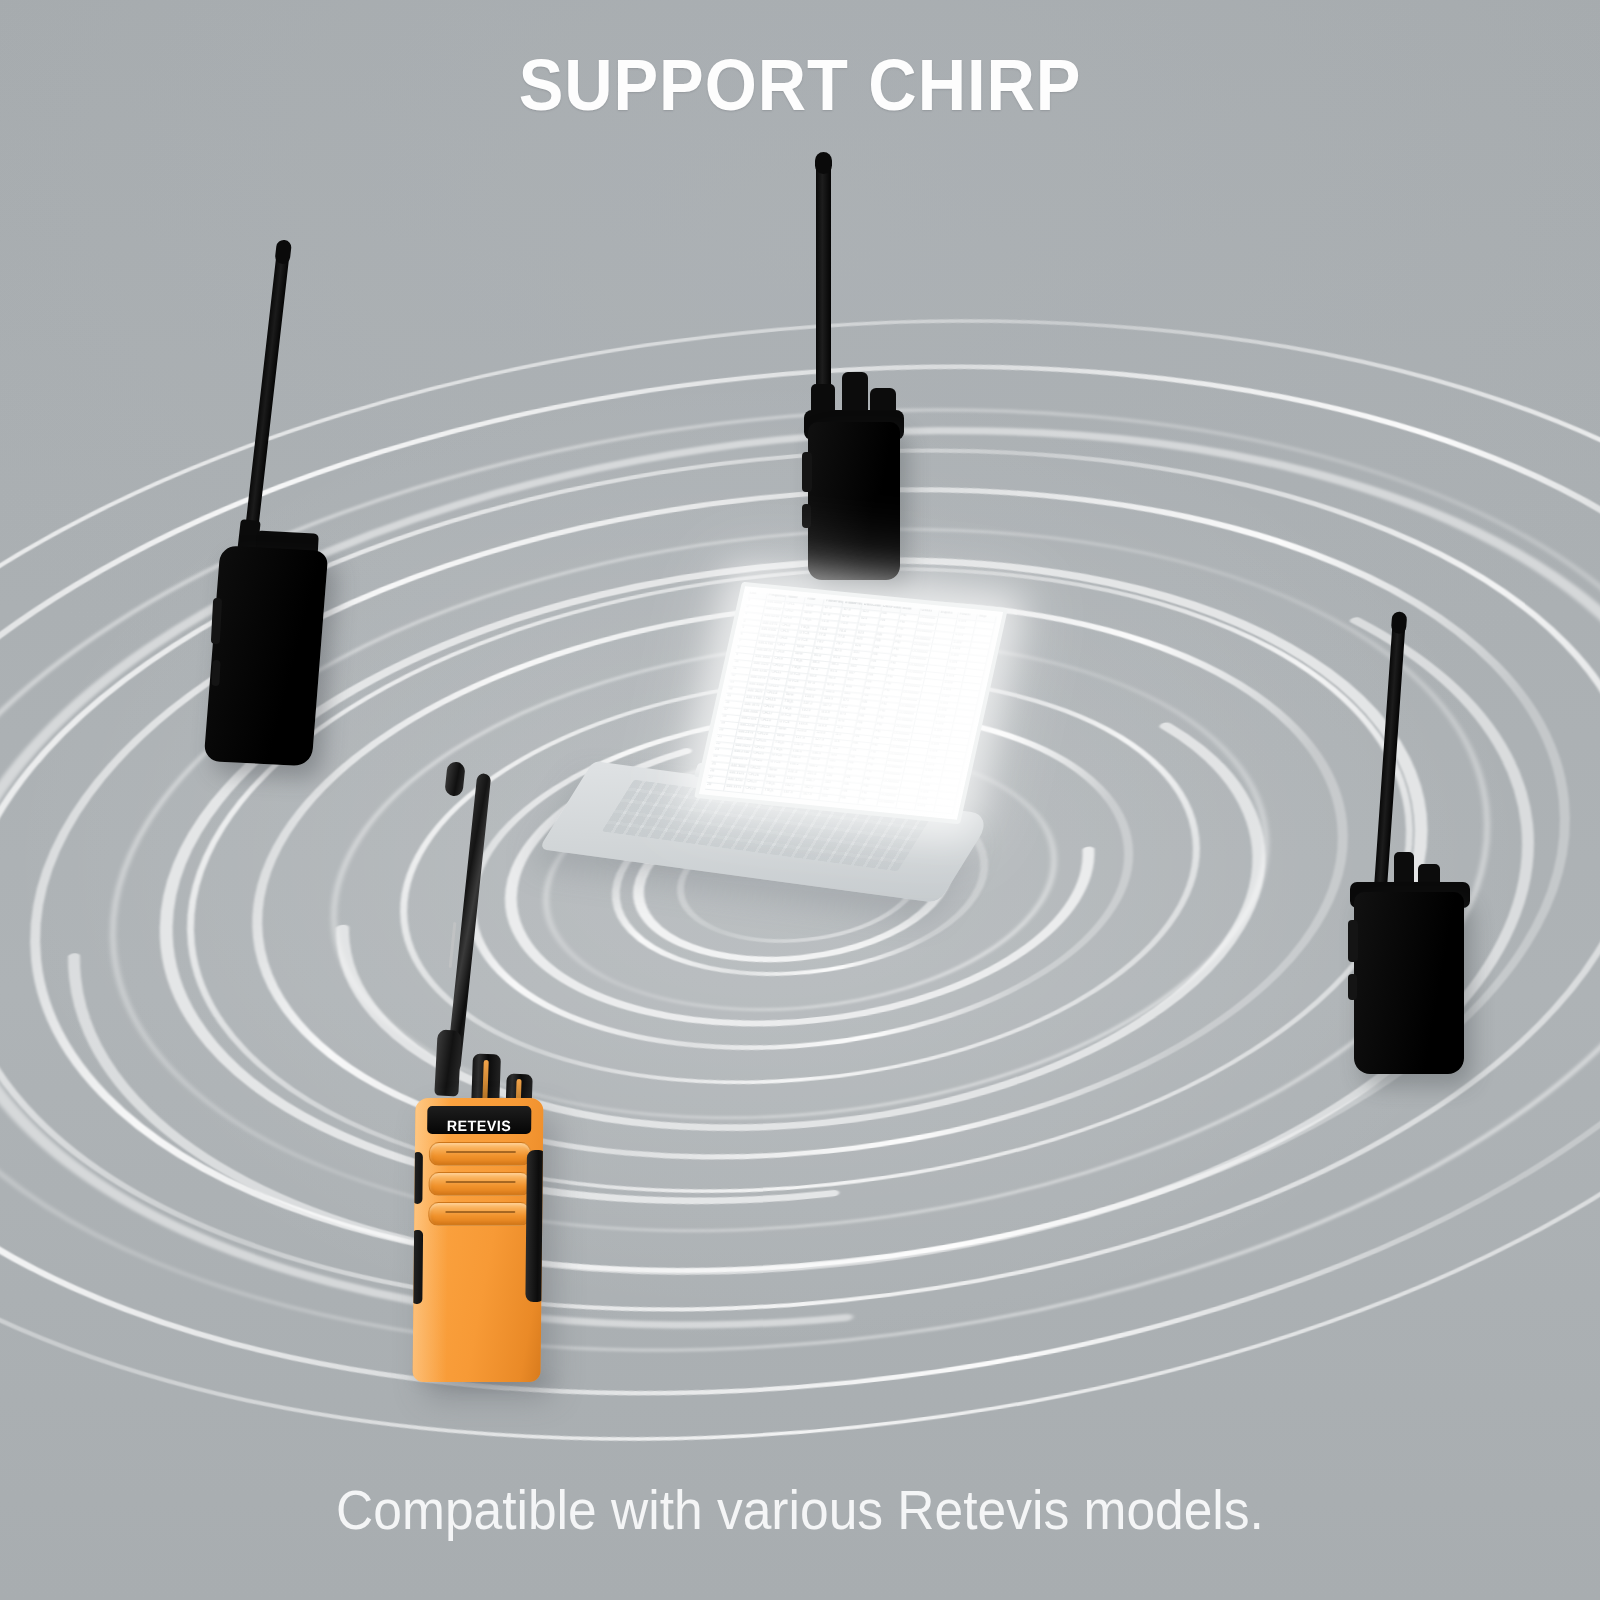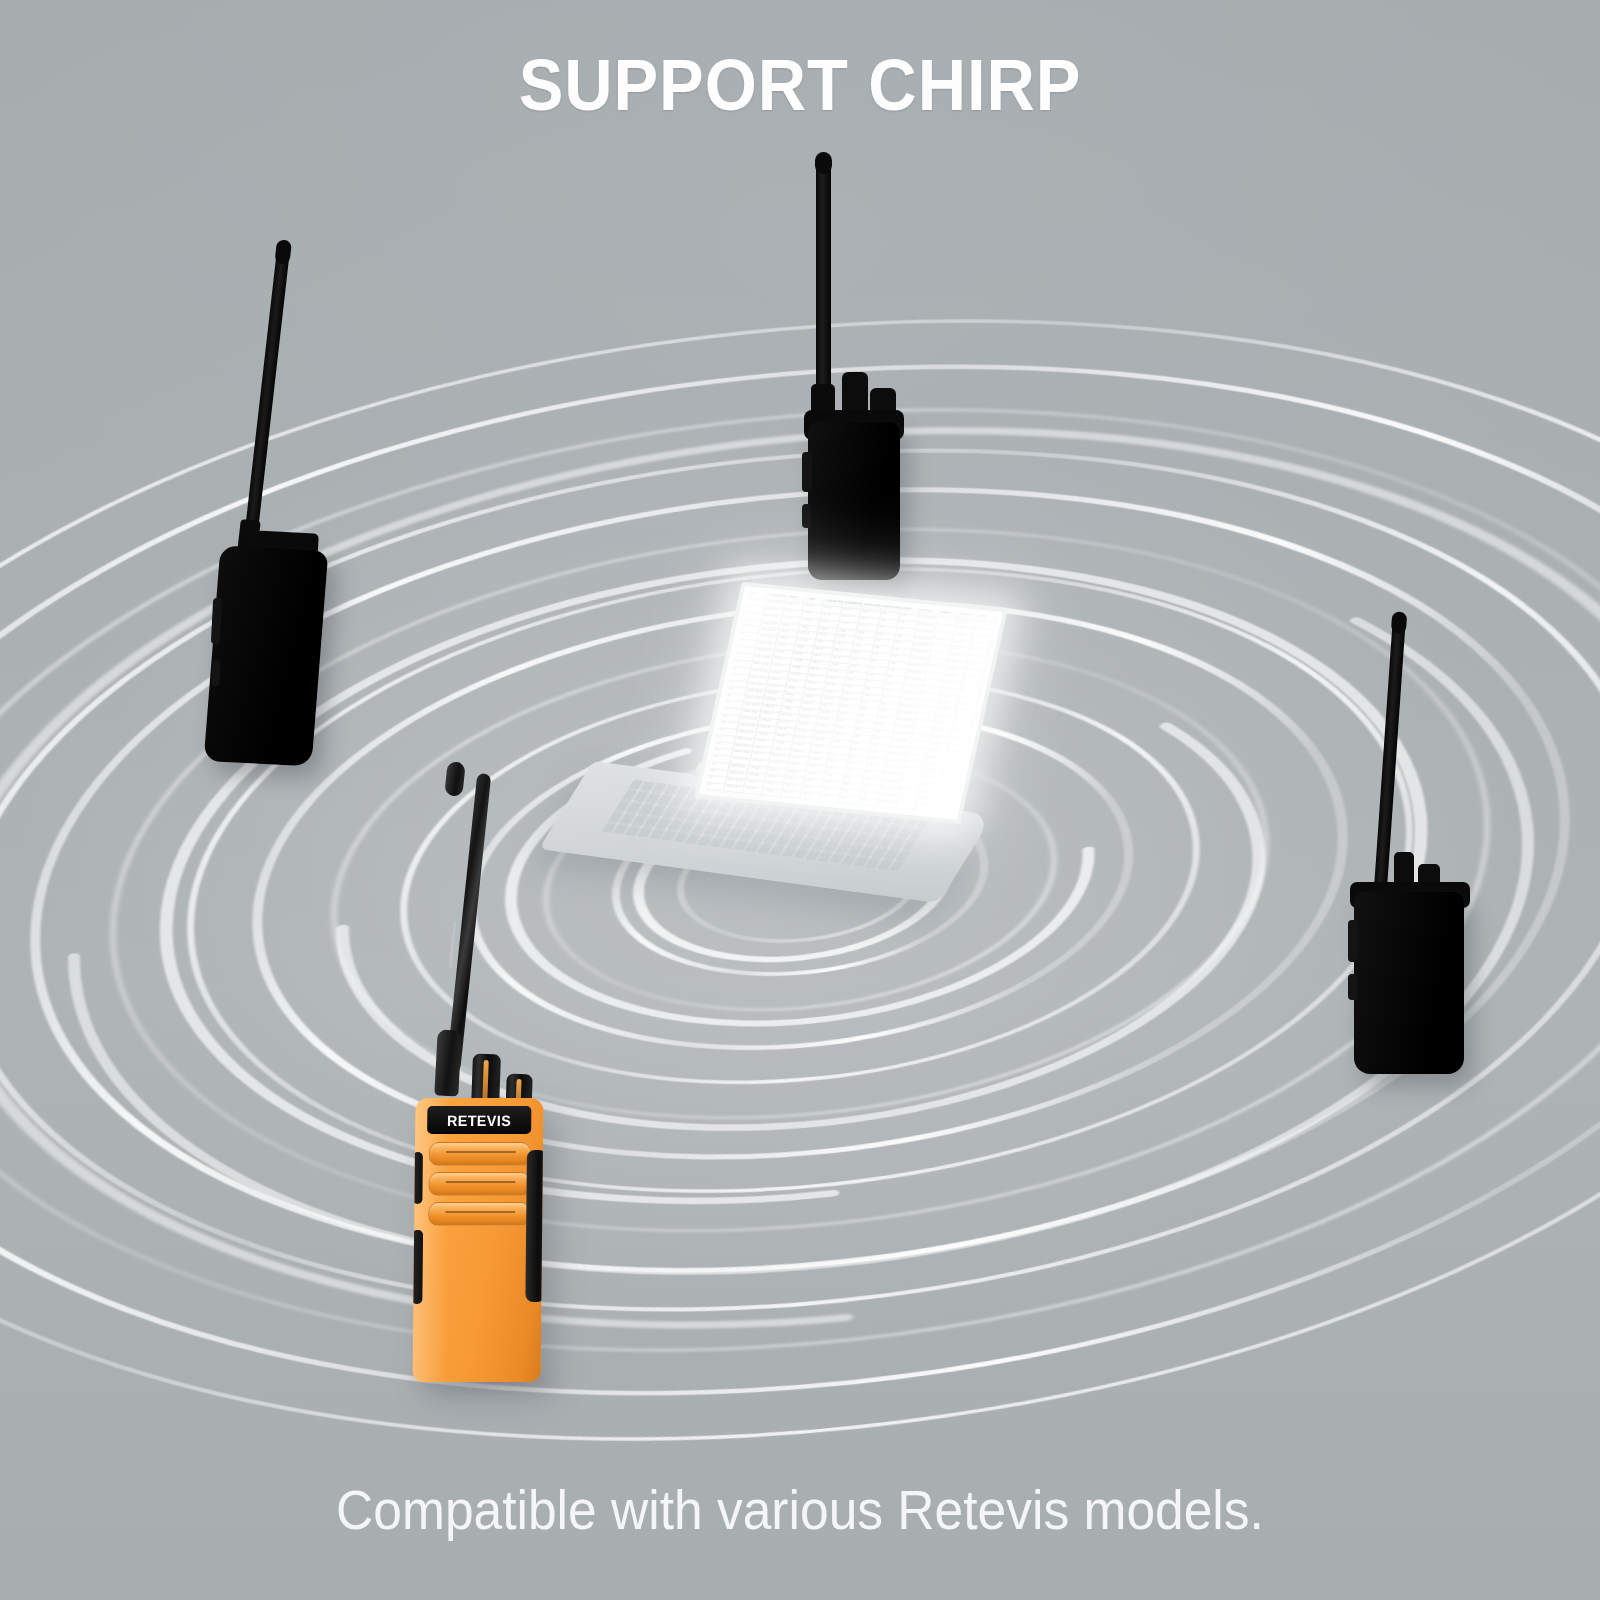--- a/index.html
+++ b/index.html
@@ -272,21 +272,21 @@
     background:linear-gradient(100deg,#ffb357 0%, #fba23f 22%, #f79a36 58%, #ea8a27 88%, #d87b1d 100%);
     border-radius:13px 13px 11px 11px;
     box-shadow:12px 16px 30px rgba(90,95,100,.34);
     transform:skewX(-0.6deg);
     overflow:hidden;
   }
   #radio-orange .label{
     position:absolute; left:12px; top:8px; width:104px; height:28px;
     background:linear-gradient(180deg,#1e1e1e,#050505);
     border-radius:5px;
-    display:flex;align-items:center;justify-content:center;
+    display:flex;align-items:flex-end;justify-content:center;
   }
   #radio-orange .label span{
     color:#ffffff; font-size:15px; font-weight:bold; letter-spacing:.5px;
     font-family:"Liberation Sans", sans-serif; transform:scaleX(.95);
   }
   #radio-orange .grille{
     position:absolute; left:14px; width:100px; height:22px;
     background:linear-gradient(180deg,#ffc478,#f0922b 60%,#e07f1c);
     border:1.5px solid rgba(190,110,25,.55);
     border-radius:10px;

